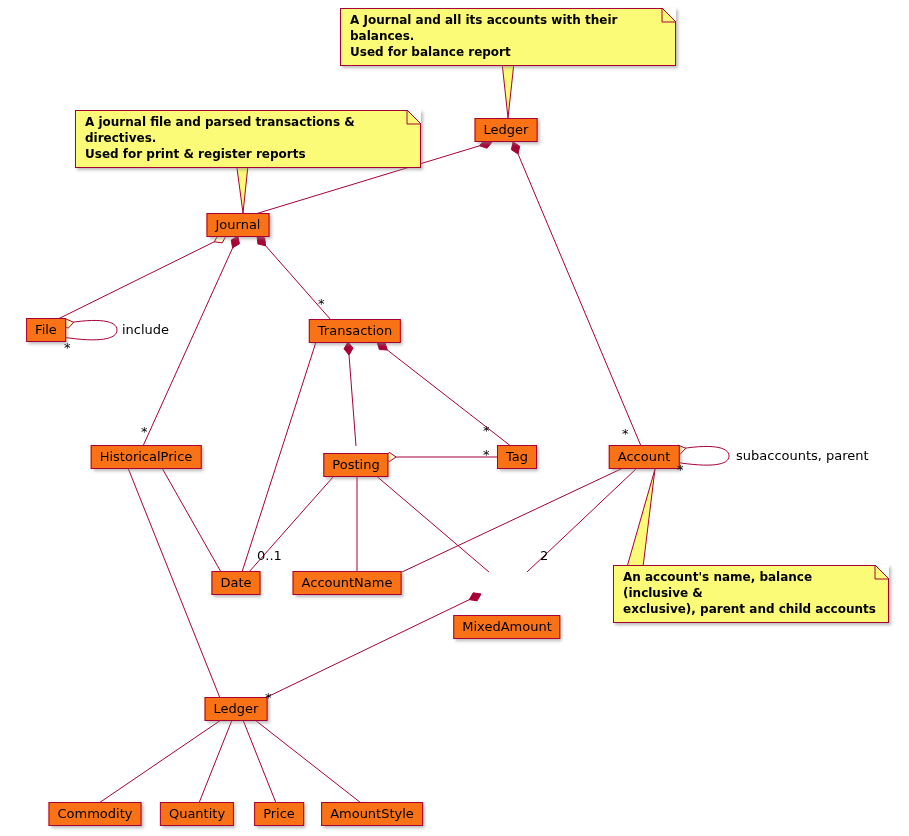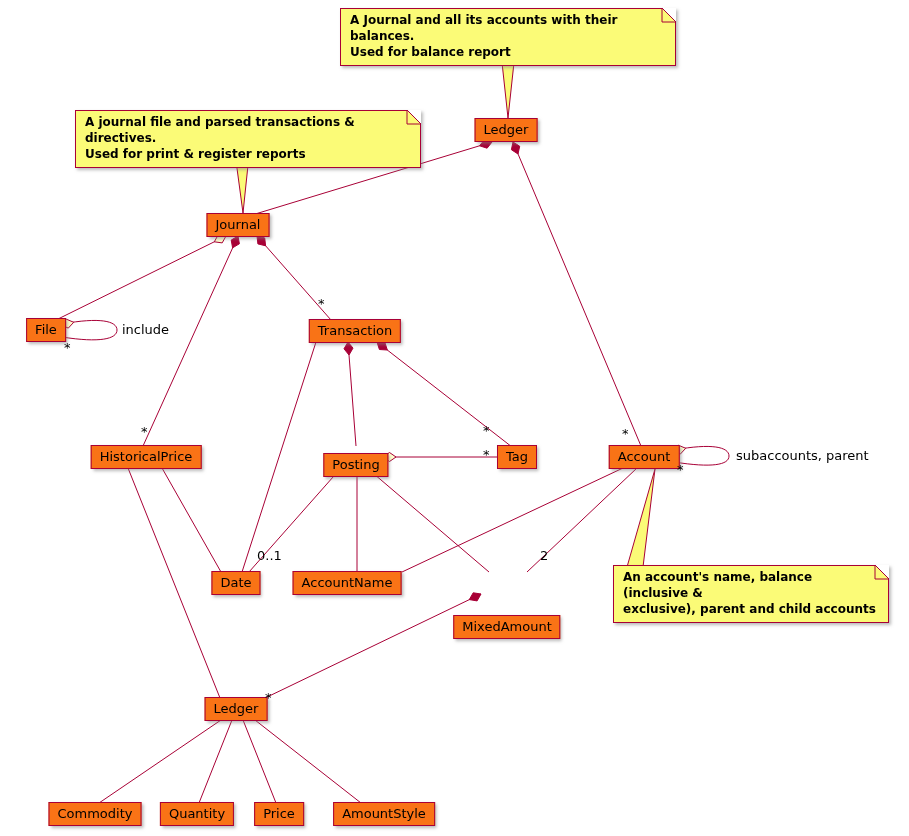--- a/index.html
+++ b/index.html
@@ -73,21 +73,21 @@
     <div class="uml-class" style="left: 356px; top: 457px; margin-top: 8px;">Posting</div>
     <div class="uml-class" style="left: 517px; top: 457px;">Tag</div>
     <div class="uml-class" style="left: 644px; top: 457px;">Account</div>
     <div class="uml-class" style="left: 236px; top: 583px;">Date</div>
     <div class="uml-class" style="left: 347px; top: 583px;">AccountName</div>
     <div class="uml-class" style="left: 507px; top: 583px; margin-top: 44px;">MixedAmount</div>
     <div class="uml-class" style="left: 236px; top: 709px;">Ledger</div>
     <div class="uml-class" style="left: 95px; top: 814px;">Commodity</div>
     <div class="uml-class" style="left: 197px; top: 814px;">Quantity</div>
     <div class="uml-class" style="left: 279px; top: 814px;">Price</div>
-    <div class="uml-class" style="left: 372px; top: 814px; margin-left: 12px;">AmountStyle</div>
+    <div class="uml-class" style="left: 372px; top: 814px;">AmountStyle</div>
     <span class="edge-label" style="left: 122px; top: 322px;">include</span>
     <span class="edge-label" style="left: 64px; top: 340px;">*</span>
     <span class="edge-label" style="left: 318px; top: 296px;">*</span>
     <span class="edge-label" style="left: 141px; top: 424px;">*</span>
     <span class="edge-label" style="left: 483px; top: 423px;">*</span>
     <span class="edge-label" style="left: 483px; top: 447px;">*</span>
     <span class="edge-label" style="left: 622px; top: 426px;">*</span>
     <span class="edge-label" style="left: 677px; top: 462px;">*</span>
     <span class="edge-label" style="left: 736px; top: 448px;">subaccounts, parent</span>
     <span class="edge-label" style="left: 257px; top: 548px;">0..1</span>

